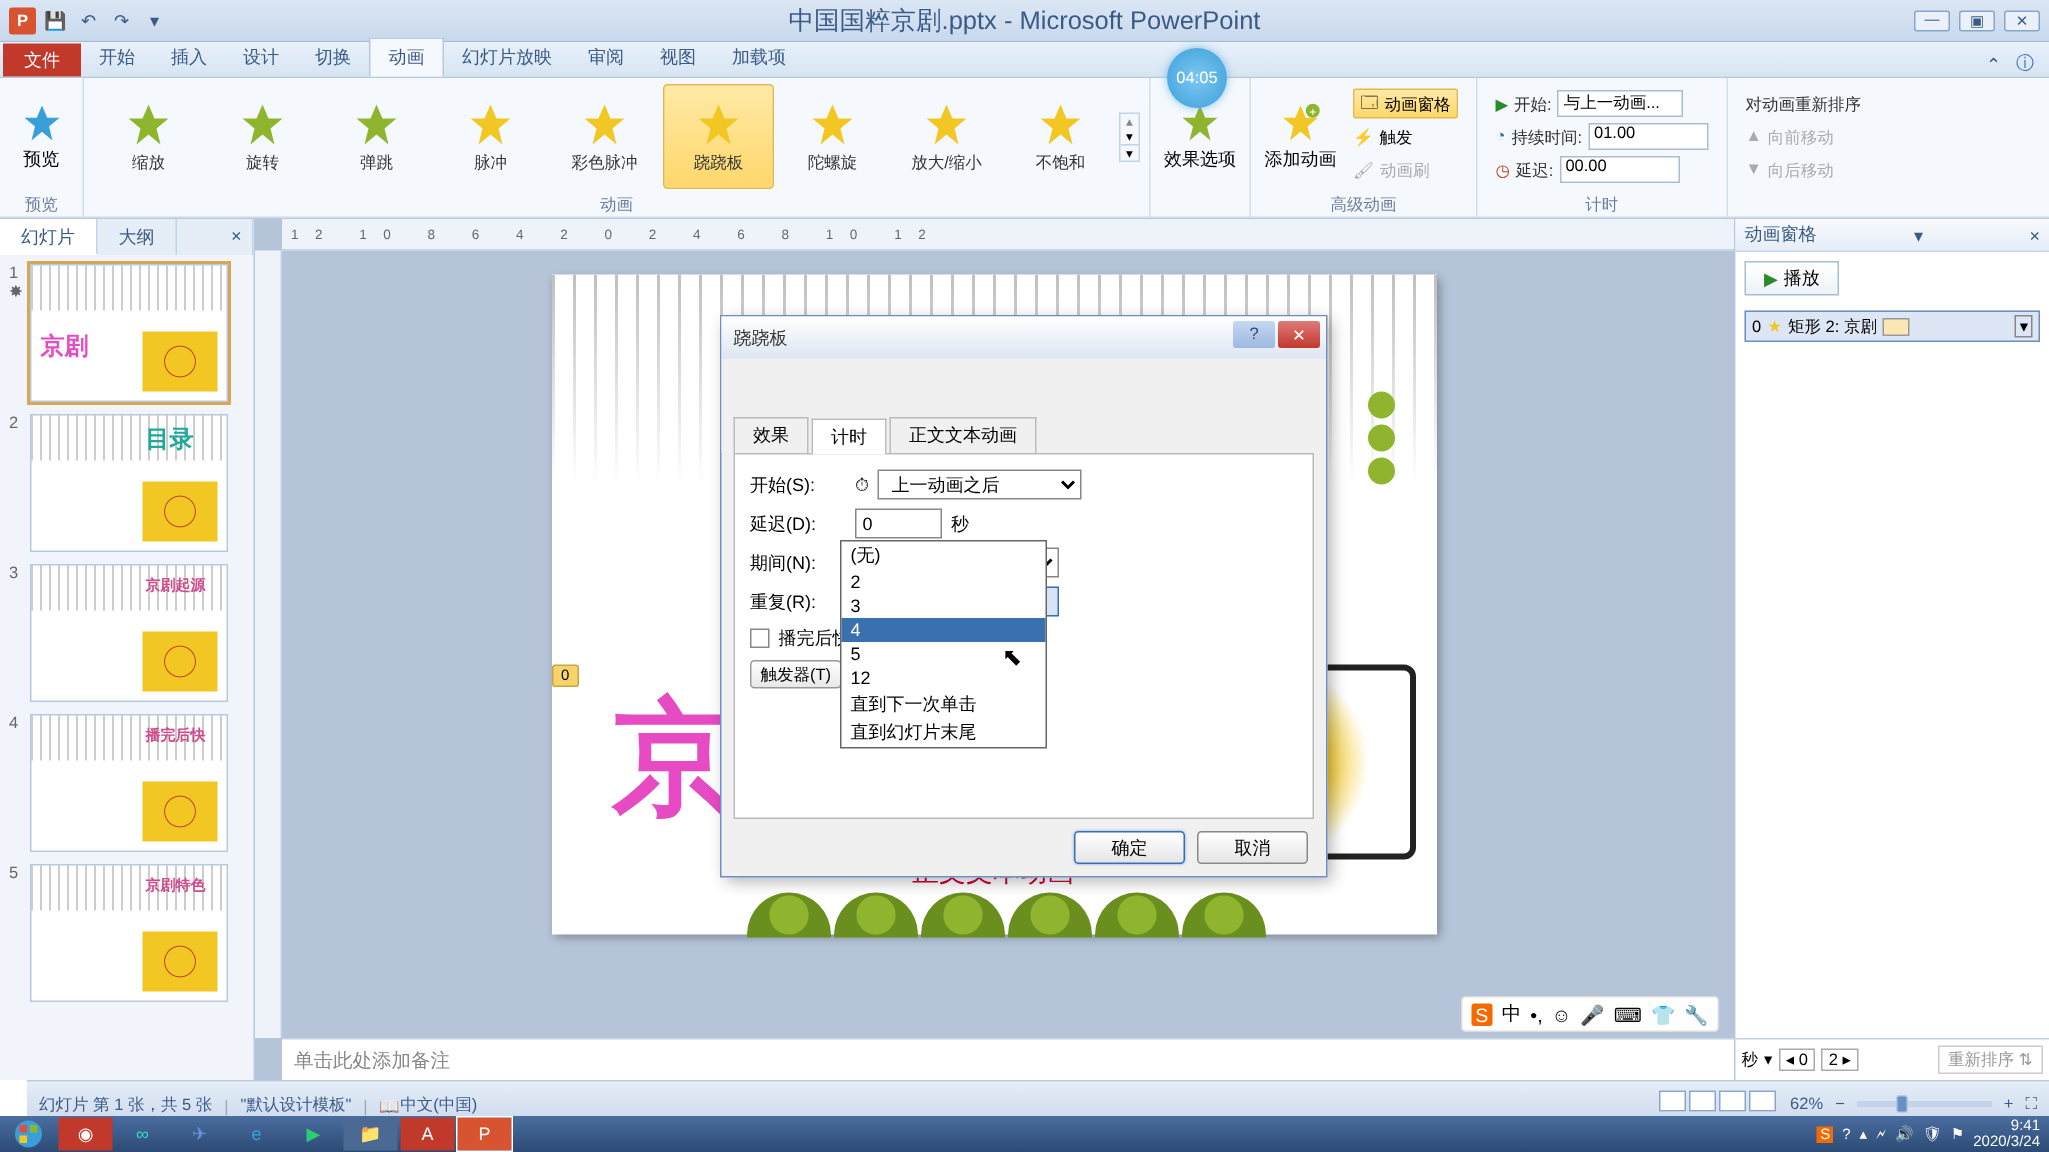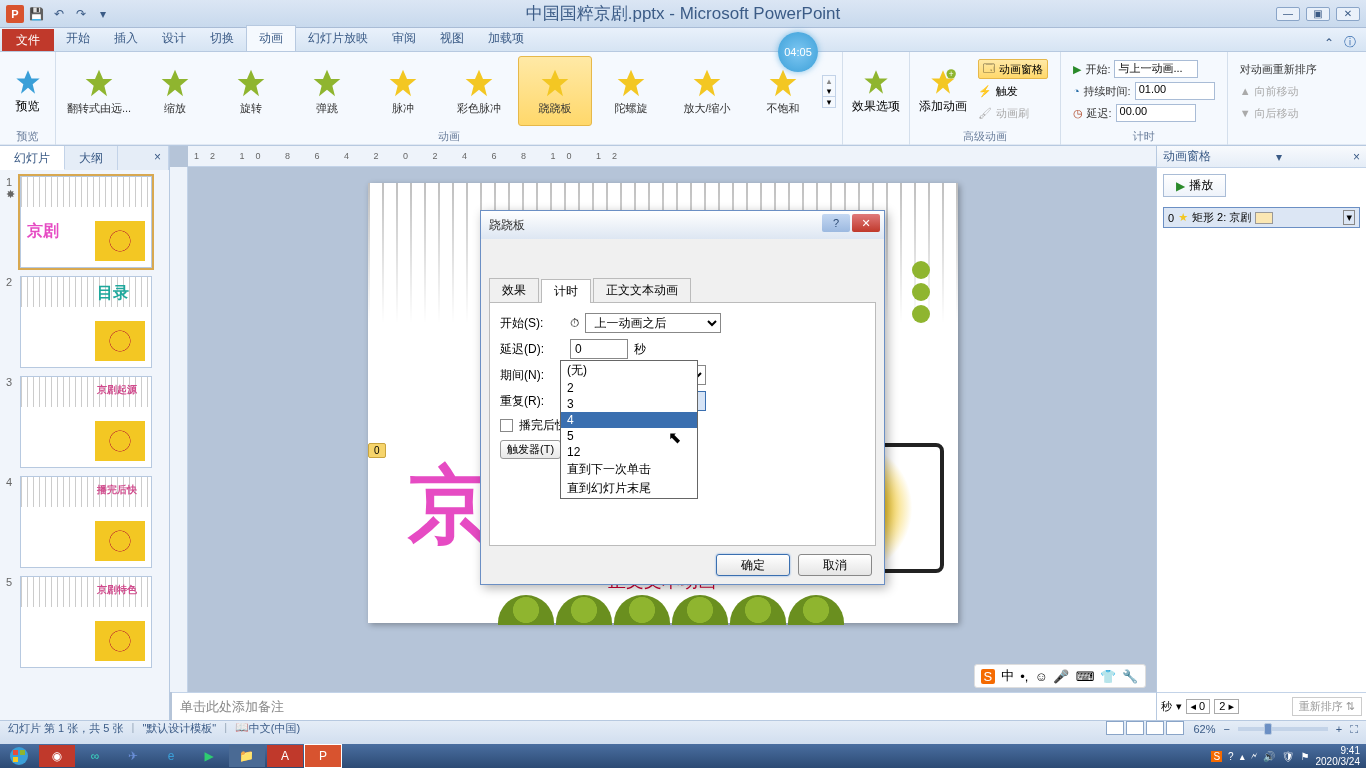--- a/index.html
+++ b/index.html
@@ -62,37 +62,37 @@
 .slide { position: absolute; left: 180px; top: 16px; width: 590px; height: 440px; background: #fff; box-shadow: 2px 2px 6px rgba(0,0,0,.3); }
 .slide .ink { position: absolute; top: 0; left: 0; width: 100%; height: 140px; background: repeating-linear-gradient(90deg, rgba(0,0,0,.25) 0 2px, transparent 2px 14px); mask: linear-gradient(#000, transparent); -webkit-mask: linear-gradient(#000, transparent); }
 .slide .mask { position: absolute; right: 14px; bottom: 50px; width: 200px; height: 130px; background: radial-gradient(circle, #f3c723 30%, #222 32%, #f3c723 34%, transparent 60%); border: 4px solid #222; border-radius: 8px; }
 .slide .bigtext { position: absolute; left: 40px; bottom: 60px; font-size: 84px; color: #e64bc3; font-family: SimSun; font-weight: bold; }
 .slide .sub { position: absolute; left: 240px; bottom: 30px; font-size: 18px; color: #c03; font-family: KaiTi, SimSun; }
 .slide .circles { position: absolute; bottom: -2px; left: 130px; display: flex; gap: 2px; }
 .slide .circles span { width: 56px; height: 30px; background: radial-gradient(circle, #8fb52f 40%, #6a8f1f 42%); border-radius: 28px 28px 0 0; display: block; }
 .slide .dots { position: absolute; right: 24px; top: 74px; }
 .slide .dots span { width: 18px; height: 18px; background: #8fb52f; border-radius: 50%; display: block; margin: 4px; }
 .slide .tag { position: absolute; left: 0px; top: 260px; background: #f6d46b; border: 1px solid #c9a43f; padding: 1px 5px; font-size: 10px; border-radius: 2px; }
-.notes { height: 28px; background: #fff; border-top: 1px solid #c3d3e8; padding: 6px 8px; color: #888; font-size: 13px; margin-left: 2px; display: flex; align-items: center; }
+.notes { height: 28px; background: #fff; border-top: 1px solid #c3d3e8; padding: 6px 8px; color: #888; font-size: 13px; margin-left: 18px; display: flex; align-items: center; }
 .ime-bar { position: absolute; right: 10px; bottom: 32px; display: flex; gap: 6px; align-items: center; background: #fefefe; border: 1px solid #ddd; padding: 2px 6px; border-radius: 3px; }
 .ime-bar span { font-size: 13px; }
 
 
 .anim-pane { width: 210px; border-left: 1px solid #b7c9e0; background: #fff; display: flex; flex-direction: column; }
 .anim-pane-hd { height: 22px; background: linear-gradient(#f8fafd,#e5edf7); border-bottom: 1px solid #c3d3e8; display: flex; align-items: center; padding: 0 6px; color: #3b5b86; font-size: 12px; }
 .anim-pane-hd .x { margin-left: auto; }
 .anim-pane-body { flex: 1; padding: 6px; }
 .play-btn { border: 1px solid #a9bcd6; background: linear-gradient(#fff,#eef3fa); padding: 2px 12px; font-size: 12px; display: inline-flex; align-items: center; gap: 4px; }
 .anim-item { margin-top: 10px; border: 1px solid #6b8fc4; background: #dce6f4; padding: 2px 4px; display: flex; align-items: center; gap: 4px; font-size: 11px; }
 .anim-item .swatch { width: 18px; height: 12px; background: #fbe7b3; border: 1px solid #999; }
 .anim-foot { border-top: 1px solid #c3d3e8; padding: 4px; display: flex; align-items: center; gap: 4px; font-size: 11px; }
 .anim-foot .reorder { margin-left: auto; color: #999; border: 1px solid #ccc; padding: 1px 6px; }
 
 
-.statusbar { position: absolute; bottom: 24px; left: 0; right: 0; height: 24px; background: linear-gradient(#e5edf7,#d1deef); border-top: 1px solid #b7c9e0; display: flex; align-items: flex-start; font-size: 11px; color: #3b5b86; padding: 0 8px; }
+.statusbar { position: absolute; bottom: 24px; left: 18px; right: 0; height: 24px; background: linear-gradient(#e5edf7,#d1deef); border-top: 1px solid #b7c9e0; display: flex; align-items: flex-end; font-size: 11px; color: #3b5b86; padding: 0 8px; }
 .statusbar .sep { margin: 0 8px; color: #9ab; }
 .statusbar .right { margin-left: auto; display: flex; align-items: center; gap: 8px; }
 .view-btns span { display: inline-block; width: 18px; height: 14px; border: 1px solid #8aa5c8; background: #fff; margin: 0 1px; }
 .zoom-slider { width: 90px; height: 4px; background: #c3d3e8; position: relative; }
 .zoom-slider .thumb { position: absolute; left: 26px; top: -4px; width: 8px; height: 12px; background: #6b8fc4; border-radius: 2px; }
 
 
 .taskbar { position: absolute; bottom: 0; left: 0; right: 0; height: 24px; background: linear-gradient(#4a6ea0,#2c4a74); display: flex; align-items: center; }
 .taskbar .start { width: 38px; height: 24px; display: flex; align-items: center; justify-content: center; }
 .taskbar .tb-icon { width: 36px; height: 22px; display: flex; align-items: center; justify-content: center; margin: 0 1px; }
@@ -177,26 +177,20 @@
     </div>
     <div class="rgrp-label">预览</div>
   </div>
 
   <div class="rgrp" style="flex:0 0 auto;">
     <div class="rgrp-body" id="anim-gallery">
         <div class="anim-btn">
           <div class="star"><svg viewBox="0 0 24 24">
               <polygon points="12,2 15,9 22,9 16,14 18,22 12,17 6,22 8,14 2,9 9,9" fill="#8fb52f"></polygon>
             </svg></div>
-          <span>翻转式由远...</span>
-        </div>
-        <div class="anim-btn">
-          <div class="star"><svg viewBox="0 0 24 24">
-              <polygon points="12,2 15,9 22,9 16,14 18,22 12,17 6,22 8,14 2,9 9,9" fill="#8fb52f"></polygon>
-            </svg></div>
           <span>缩放</span>
         </div>
         <div class="anim-btn">
           <div class="star"><svg viewBox="0 0 24 24">
               <polygon points="12,2 15,9 22,9 16,14 18,22 12,17 6,22 8,14 2,9 9,9" fill="#8fb52f"></polygon>
             </svg></div>
           <span>旋转</span>
         </div>
         <div class="anim-btn">
           <div class="star"><svg viewBox="0 0 24 24">

